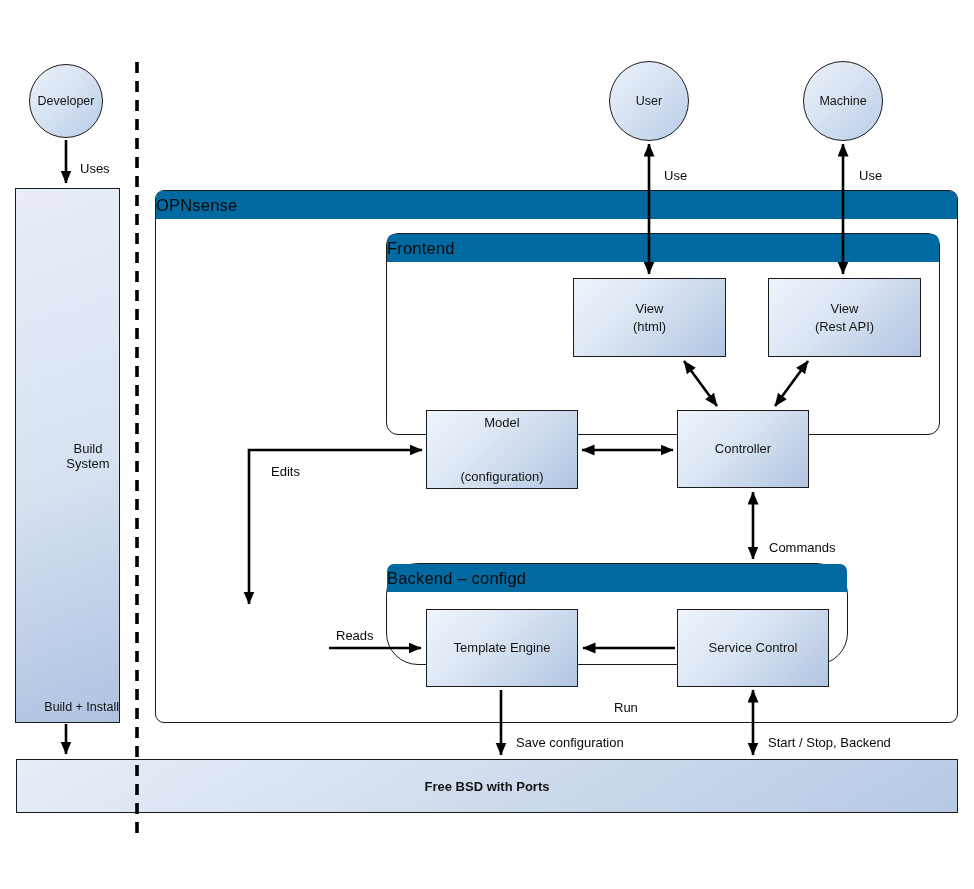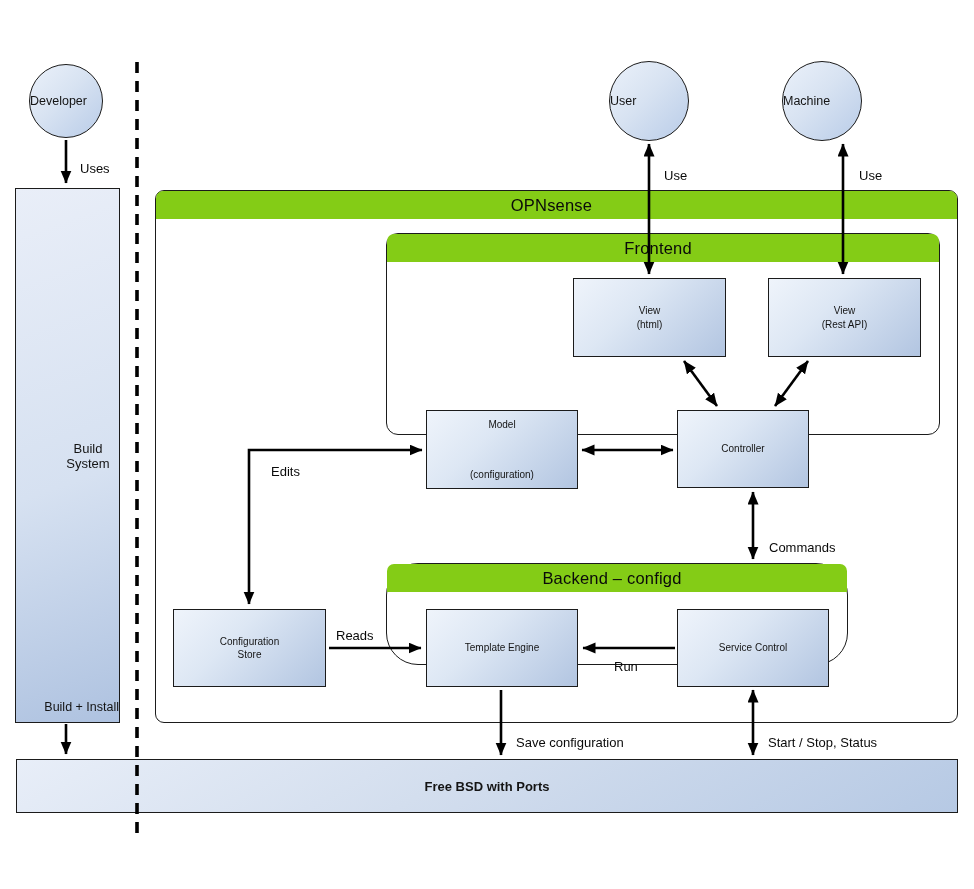--- a/index.html
+++ b/index.html
@@ -6,31 +6,31 @@
   .canvas{
     position:relative;width:974px;height:889px;background:#ffffff;
     font-family:"Liberation Sans", sans-serif;color:#111;overflow:hidden;
   }
   
   .container{
     position:absolute;background:#ffffff;border:1.4px solid #1b1b1b;
     border-radius:9px;box-sizing:border-box;z-index:1;
   }
   .container .band{
-    position:absolute;top:0;left:0;right:0;height:28px;background:#84cc16;
+    position:absolute;top:0;left:0;right:0;height:28px;background:#0369a1;
     border-radius:7px 7px 0 0;display:flex;align-items:center;
-    justify-content:center;padding-right:10px;box-sizing:border-box;
+    justify-content:flex-start;padding-right:10px;box-sizing:border-box;
   }
   .container .band .title{font-size:16.5px;color:#0a0a0a;letter-spacing:.2px;}
   
   .node{
     position:absolute;box-sizing:border-box;border:1.3px solid #1b1b1b;
     background:linear-gradient(135deg,#eff4fb 0%,#dde7f4 38%,#b2c5e1 100%);
     display:flex;flex-direction:column;align-items:center;justify-content:center;
-    font-size:10px;line-height:1.35;text-align:left;z-index:3;color:#141414;
+    font-size:13px;line-height:1.35;text-align:left;z-index:3;color:#141414;
   }
   .tallnode{
     position:absolute;box-sizing:border-box;border:1.3px solid #1b1b1b;
     background:linear-gradient(160deg,#e9eef8 0%,#d6e1f1 55%,#aec2e0 100%);
     z-index:3;font-size:13px;color:#141414;
   }
   .tallnode .mid{
     position:absolute;top:50%;left:0;right:0;transform:translateY(-50%);
     text-align:center;
     margin-left:41px;
@@ -42,21 +42,21 @@
   .bar{
     position:absolute;box-sizing:border-box;border:1.3px solid #1b1b1b;
     background:linear-gradient(150deg,#e8eef8 0%,#d3deee 45%,#b6c9e4 100%);
     display:flex;align-items:center;justify-content:center;font-size:13px;
     z-index:3;color:#141414;
   }
   
   .actor{
     position:absolute;border-radius:50%;border:1.6px solid #1b1b1b;
     background:linear-gradient(135deg,#ebf1fa 0%,#d8e3f2 45%,#b9cce8 100%);
-    display:flex;align-items:center;font-size:12.5px;
+    display:flex;align-items:center;justify-content:center;font-size:12.5px;
     box-sizing:border-box;z-index:3;color:#141414;
   }
   
   svg.arrows{position:absolute;left:0;top:0;z-index:5;pointer-events:none;}
   .elabel{
     position:absolute;font-size:13px;white-space:nowrap;z-index:6;color:#0a0a0a;
   }
 </style>
 </head>
 <body>
@@ -80,21 +80,21 @@
       <span class="title">Backend – configd</span>
     </div>
   </div>
 
   <div class="actor" style="left:29px;top:64px;width:74px;height:74px;">
     <span>Developer</span>
   </div>
   <div class="actor" style="left:609px;top:61px;width:80px;height:80px;">
     <span>User</span>
   </div>
-  <div class="actor" style="left:782px;top:61px;width:80px;height:80px;">
+  <div class="actor" style="left:803px;top:61px;width:80px;height:80px;">
     <span>Machine</span>
   </div>
 
   <div class="tallnode" style="left:15px;top:188px;width:105px;height:535px;">
     <div class="mid">Build System</div>
     <div class="bottom">Build + Install</div>
   </div>
 
   <div class="node" style="left:573px;top:278px;width:153px;height:79px;">
     <span>View</span>
@@ -109,24 +109,20 @@
     <span>(configuration)</span>
   </div>
   <div class="node" style="left:677px;top:410px;width:132px;height:78px;">
     <span>Controller</span>
   </div>
   <div class="node" style="left:426px;top:609px;width:152px;height:78px;">
     <span>Template Engine</span>
   </div>
   <div class="node" style="left:677px;top:609px;width:152px;height:78px;">
     <span>Service Control</span>
-  </div>
-  <div class="node" style="left:173px;top:609px;width:153px;height:78px;">
-    <span>Configuration</span>
-    <span>Store</span>
   </div>
 
   <div class="bar" style="left:16px;top:759px;width:942px;height:54px;font-weight:bold;">
     <span>Free BSD with Ports</span>
   </div>
 
   <svg class="arrows" width="974" height="889" viewBox="0 0 974 889">
     <defs>
       <marker id="ah" markerUnits="userSpaceOnUse" markerWidth="16" markerHeight="13" refX="12.5" refY="5.5" orient="auto">
         <path d="M0,0 L13,5.5 L0,11 z" fill="#000"></path>
@@ -153,18 +149,18 @@
       <path d="M501,690 L501,755" marker-end="url(#ah)"></path>
       <path d="M753,690 L753,755" marker-start="url(#ahs)" marker-end="url(#ah)"></path>
     </g>
   </svg>
 
   <span class="elabel" style="left:80px;top:161px;">Uses</span>
   <span class="elabel" style="left:664px;top:168px;">Use</span>
   <span class="elabel" style="left:859px;top:168px;">Use</span>
   <span class="elabel" style="left:271px;top:464px;">Edits</span>
   <span class="elabel" style="left:336px;top:628px;">Reads</span>
-  <span class="elabel" style="left:614px;top:659px;">Run</span>
+  <span class="elabel" style="left:614px;top:700px;">Run</span>
   <span class="elabel" style="left:769px;top:540px;">Commands</span>
   <span class="elabel" style="left:516px;top:735px;">Save configuration</span>
-  <span class="elabel" style="left:768px;top:735px;">Start / Stop, Status</span>
+  <span class="elabel" style="left:768px;top:735px;">Start / Stop, Backend</span>
 
 </div>
 
 </body></html>

